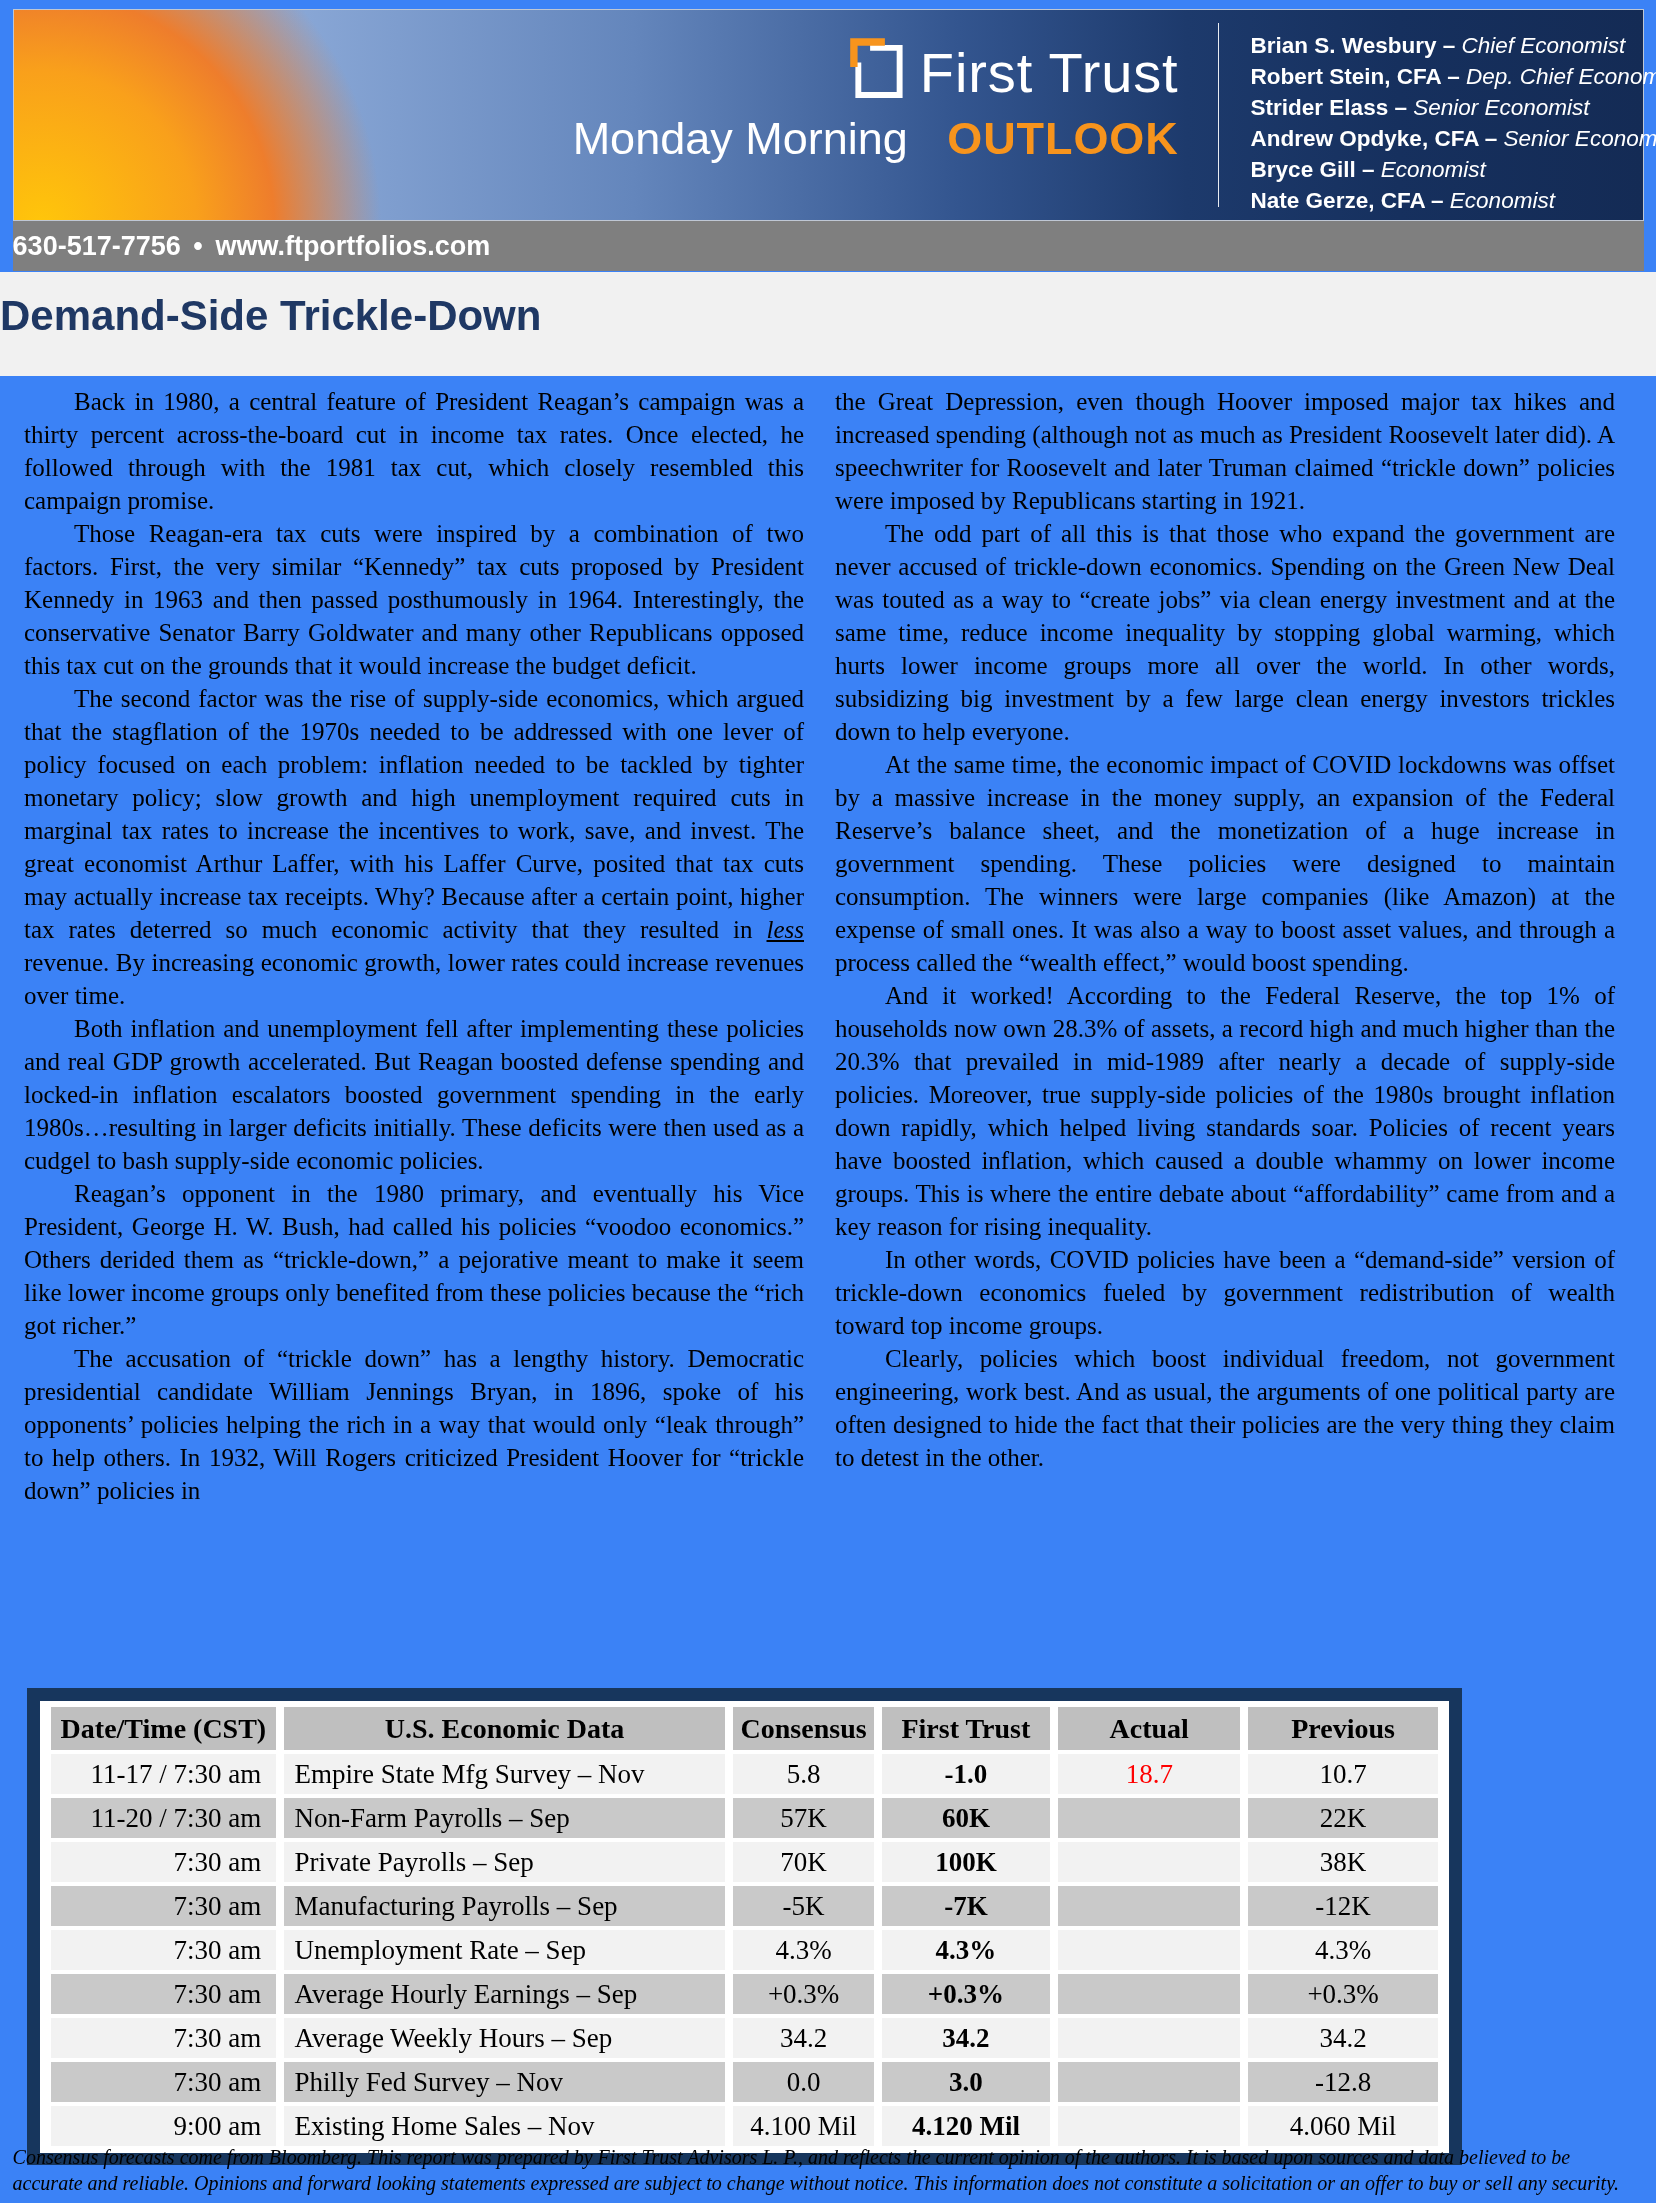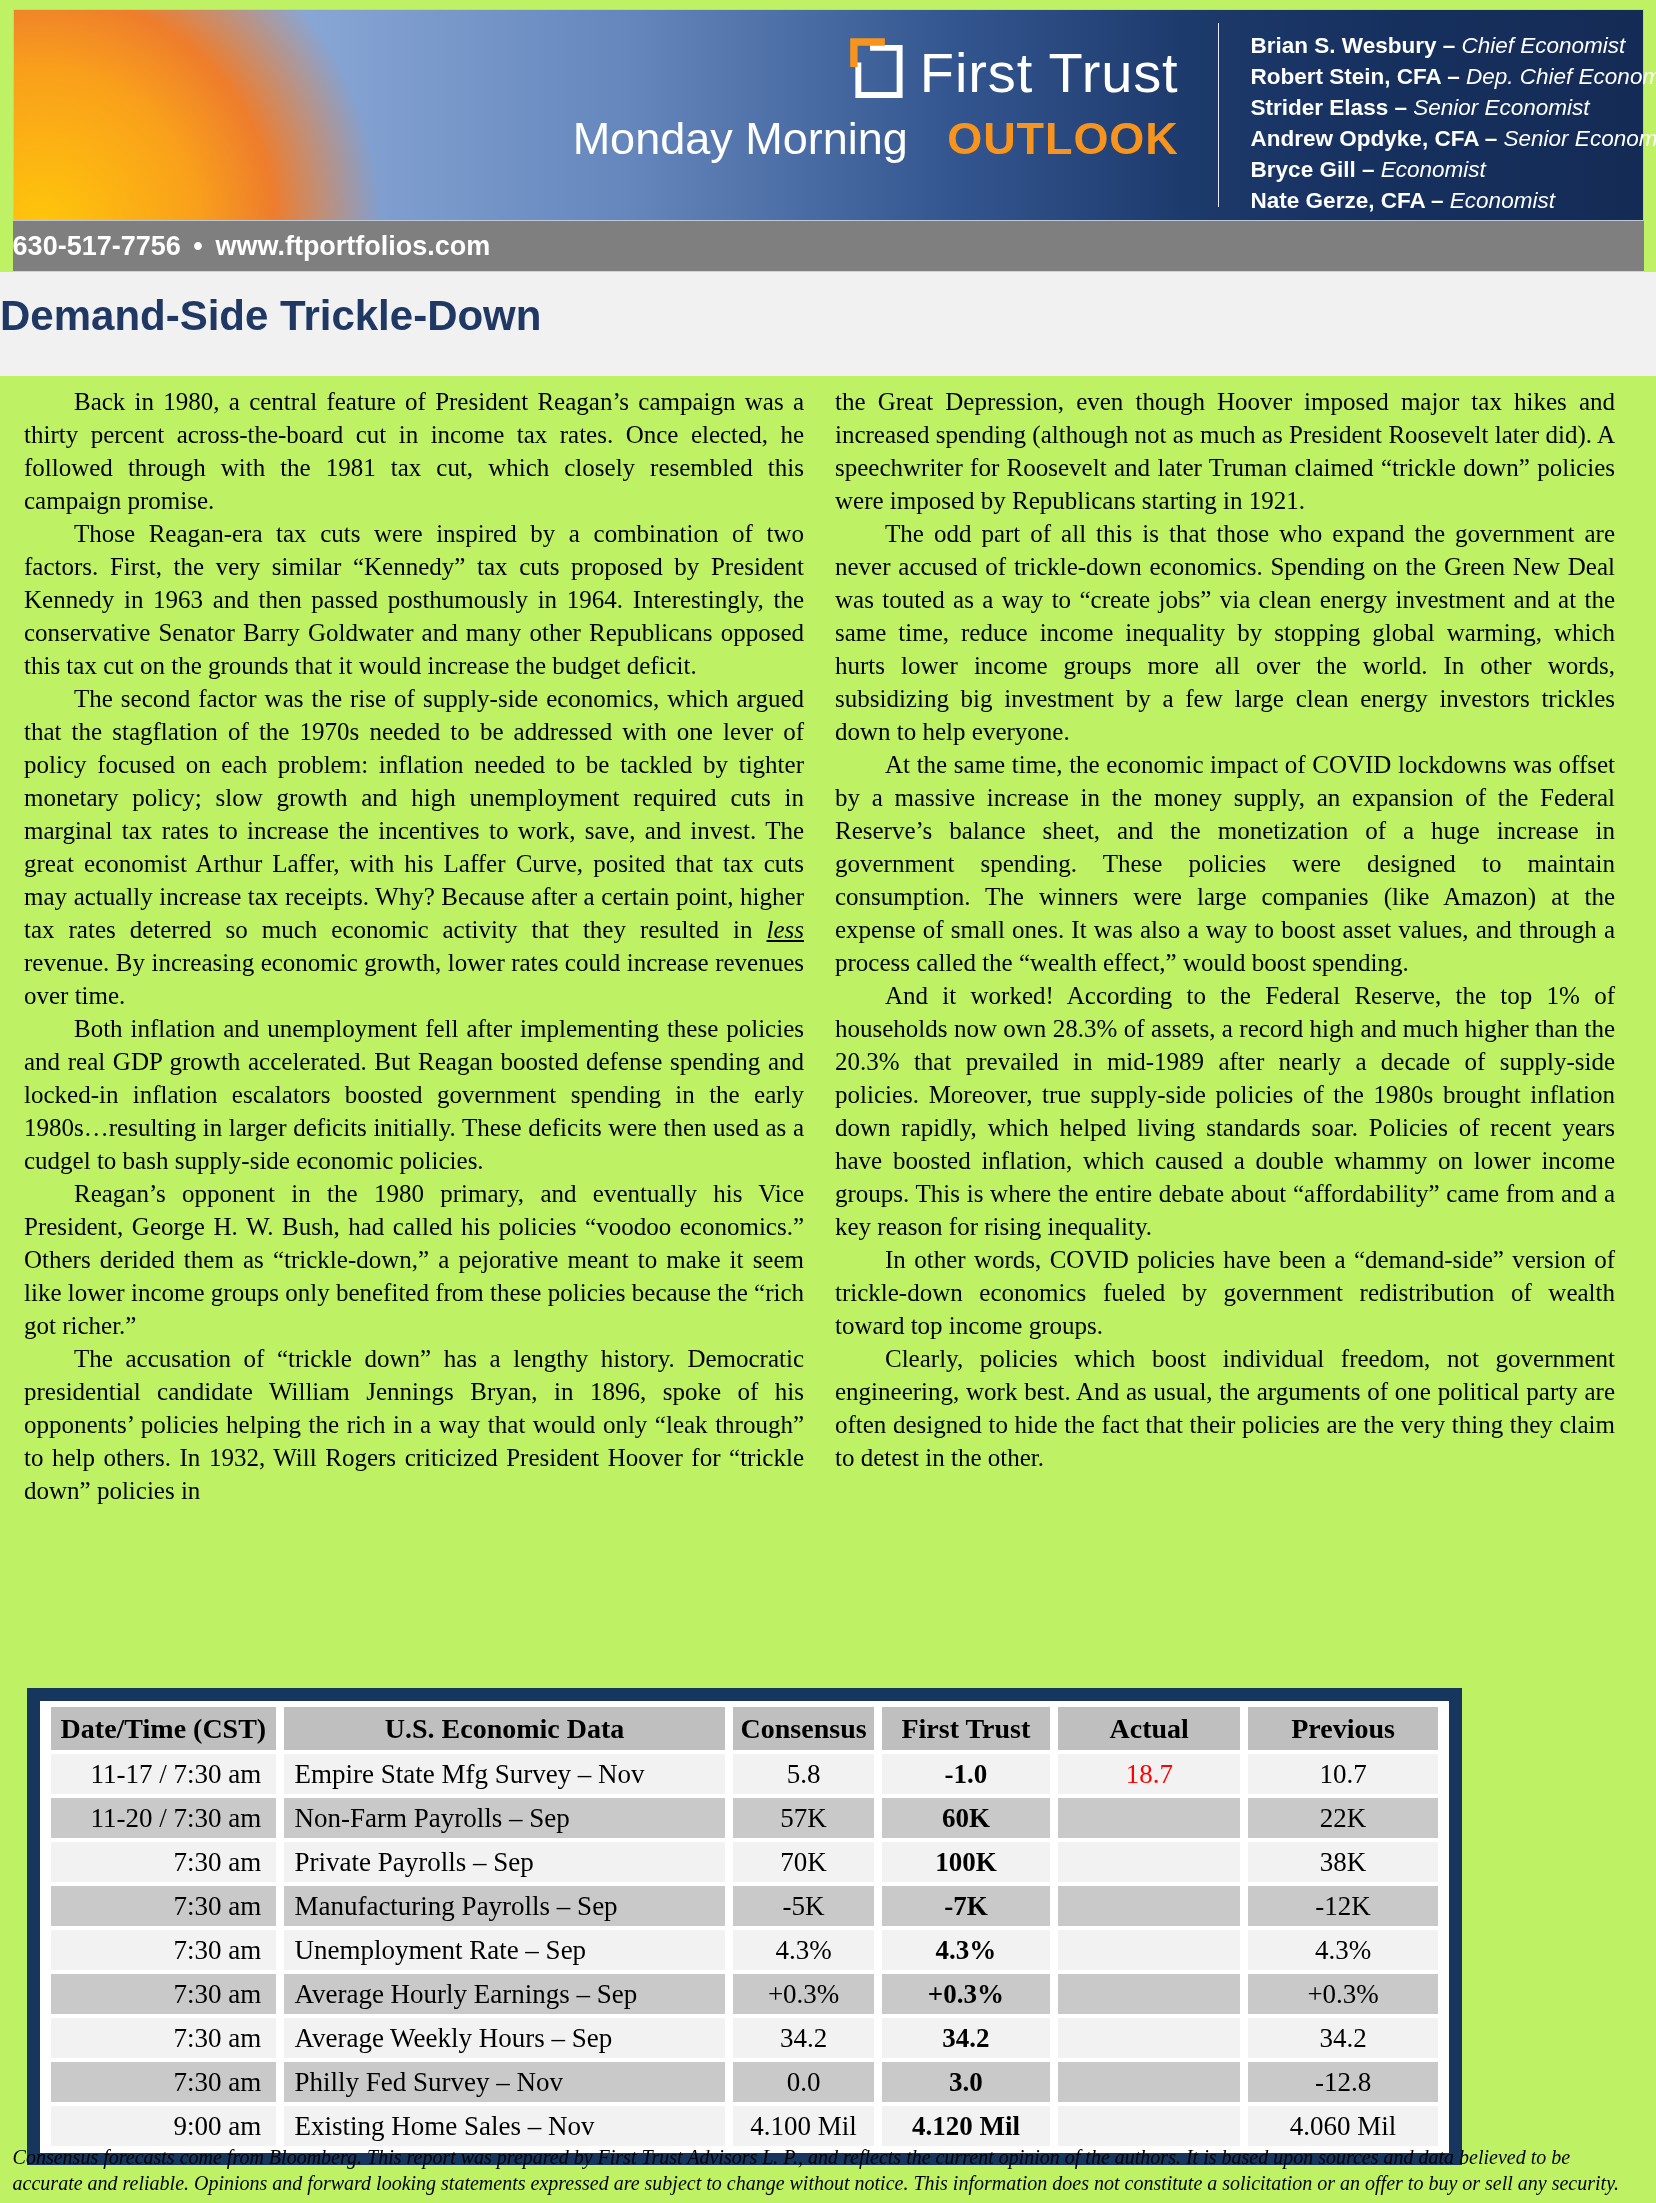--- a/index.html
+++ b/index.html
@@ -1,16 +1,16 @@
 <!DOCTYPE html>
 <html style="font-size:14.4px"><head>
 <meta charset="utf-8">
 <style>
   html,body{margin:0;padding:0;background:#ffffff;}
-  .page{position:relative;width:1656px;height:2203px;background:#bef264;overflow:hidden;
+  .page{position:relative;width:1656px;height:2203px;background:#3b82f6;overflow:hidden;
         font-family:"Liberation Serif",serif;color:#000;}
 
   
   .banner{position:absolute;left:12.6px;top:9px;width:1631px;height:212px;box-sizing:border-box;
     border:1.8px solid #BFC7D4;
     background:
       radial-gradient(circle 486px at 27px 216px,#FFC60A 0%,#F9A01B 32%,#EE7D2C 48%,rgba(238,125,44,0) 70%),
       linear-gradient(90deg,#93AEDB 0%,#88A6D5 18%,#6486BC 38%,#33558F 58%,#1D3A6C 72%,#16305E 85%,#142B55 100%);}
   .logo-block{position:absolute;top:25px;right:464px;text-align:right;}
   .logo-line1{display:flex;align-items:flex-end;justify-content:flex-end;gap:12.6px;}

